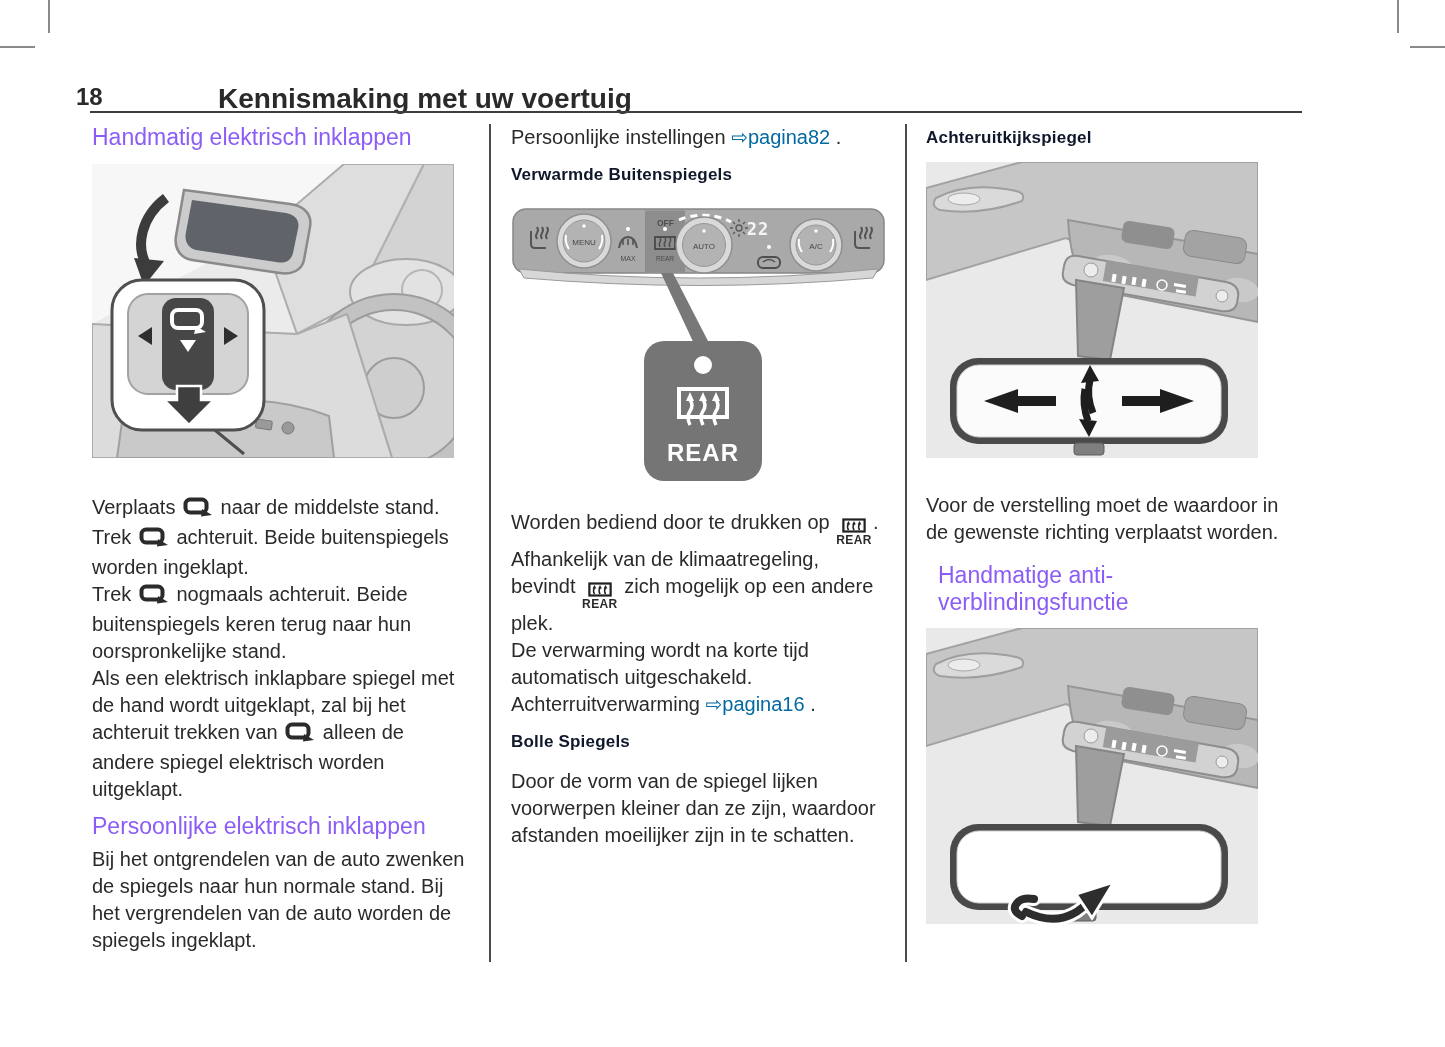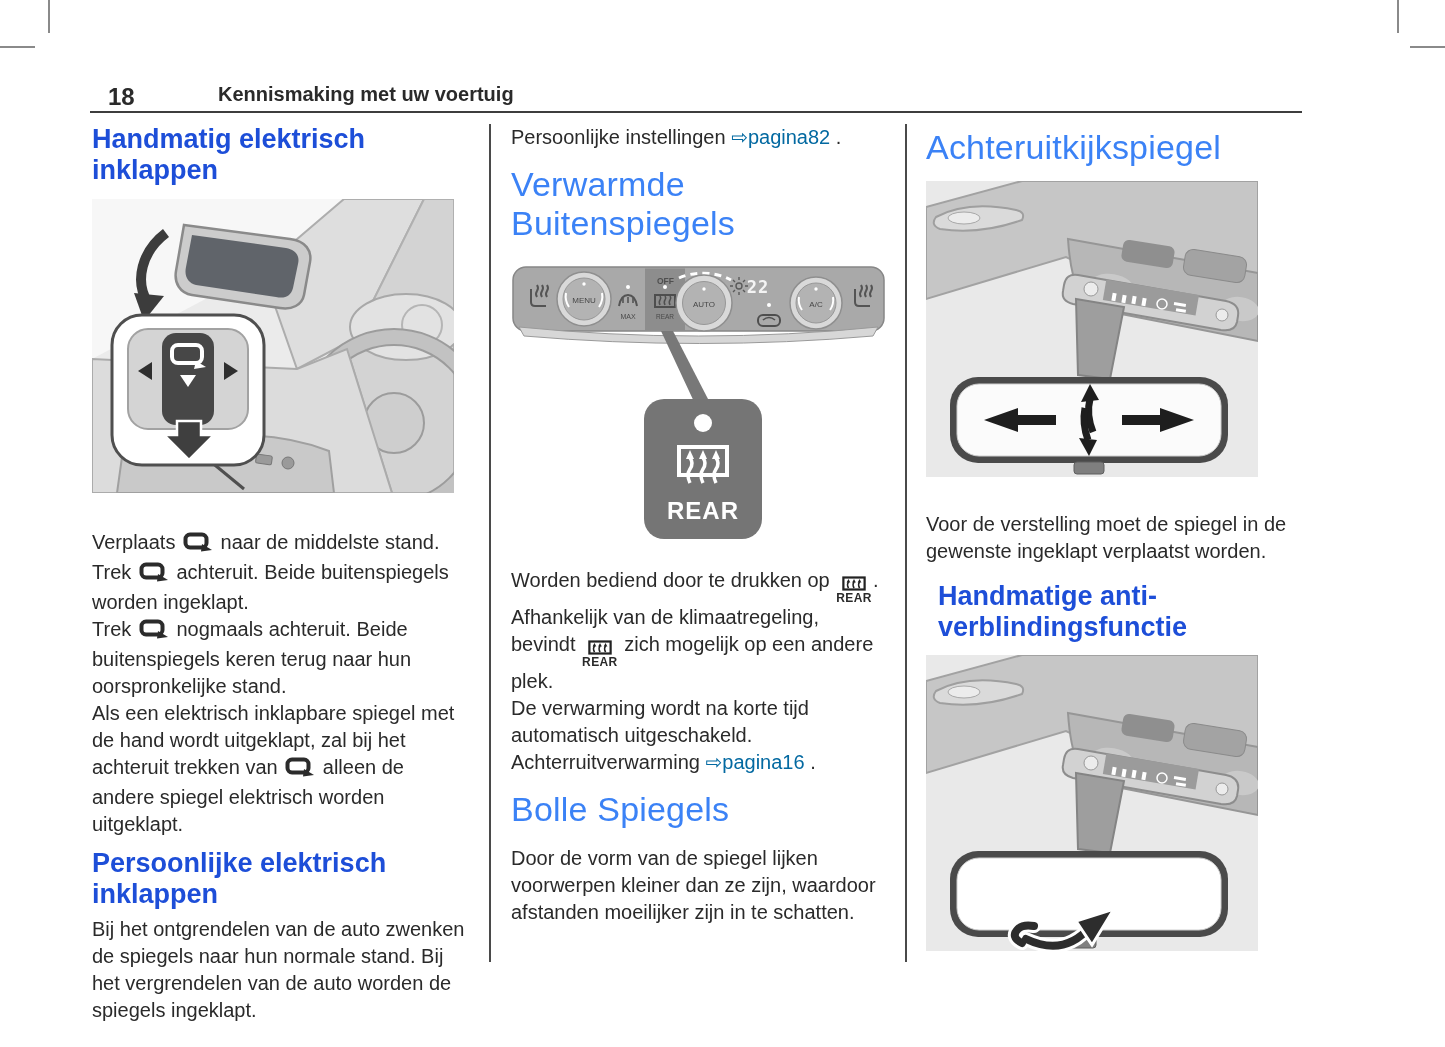--- a/index.html
+++ b/index.html
@@ -1,28 +1,28 @@
 <!DOCTYPE html>
 <html><head>
 <meta charset="utf-8">
 <style>
   *{margin:0;padding:0;box-sizing:border-box}
   html,body{width:1445px;height:1047px}
   body{position:relative;background:#ffffff;font-family:"Liberation Sans",sans-serif;color:#2a2a2a;overflow:hidden}
   .cropmark{position:absolute;background:#8a8a8a}
-  .hdr-num{position:absolute;left:108px;top:83px;font-size:24px;font-weight:bold}
-  .hdr-title{position:absolute;left:218px;top:83px;font-size:20px;font-weight:bold}
+  .hdr-num{position:absolute;left:76px;top:83px;font-size:24px;font-weight:bold}
+  .hdr-title{position:absolute;left:218px;top:83px;font-size:28px;font-weight:bold}
   .hdr-rule{position:absolute;left:90px;top:111px;width:1212px;height:2px;background:#3d3d3d}
   .divider{position:absolute;top:124px;width:2px;height:838px;background:#4a4a4a}
   .col{position:absolute;top:124px}
   #col1{left:92px;width:374px}
   #col2{left:511px;width:374px}
   #col3{left:926px;width:374px}
-  h1.sec{font-size:34px;font-weight:normal;color:#3b82f6;margin:14px 0 16px;letter-spacing:.2px}
-  h2.sec{font-size:27px;font-weight:bold;color:#1d4ed8;margin:0 0 13px}
+  h1.sec{font-size:17px;font-weight:bold;color:#0f172a;margin:14px 0 16px;letter-spacing:.2px}
+  h2.sec{font-size:23px;font-weight:normal;color:#8b5cf6;margin:0 0 13px}
   #col3 h1.sec{margin:4px 0 14px}
   h2.mt{margin-top:10px;margin-bottom:6px}
   p.body{font-size:20px;line-height:27px;margin:0}
   .figure{position:relative}
   .fig1{width:362px;height:294px;margin:2px 0 36px}
   .fig2{width:375px;height:284px;margin:6px 0 24px}
   .fig3{width:332px;height:296px;margin:0 0 34px}
   .fig4{width:332px;height:296px;margin-top:12px}
   .mirico{display:inline-block;vertical-align:-3px;margin:0 2px}
   .rearstack{display:inline-flex;flex-direction:column;align-items:center;vertical-align:-4px;line-height:1;margin:0 1px}
@@ -289,21 +289,21 @@
         <polygon points="58,239 92,227 92,234 130,234 130,244 92,244 92,251"></polygon>
         <polygon points="268,239 234,227 234,234 196,234 196,244 234,244 234,251"></polygon>
         <path d="M167,251 q-7,-18 -3,-33" stroke="#1e1e1e" stroke-width="7" fill="none"></path>
         <polygon points="155,221 164,203 173,219"></polygon>
         <path d="M159,227 q-3,16 3,32" stroke="#1e1e1e" stroke-width="7" fill="none"></path>
         <polygon points="153,257 163,275 171,259"></polygon>
       </g>
     </svg>
   </div>
 
-  <p class="body">Voor de verstelling moet de spiegel in de gewenste ingeklapt verplaatst worden.</p>
+  <p class="body">Voor de verstelling moet de waardoor in de gewenste richting verplaatst worden.</p>
   <h2 class="sec" style="margin:16px 12px 12px">Handmatige anti-verblindingsfunctie</h2>
 
   <div class="figure fig4">
     <svg width="332" height="296" viewBox="0 0 332 296">
       <rect width="332" height="296" fill="#e9e9e9"></rect>
       <path d="M0,26 L96,0 H332 V104 L250,128 L140,76 L0,118 Z" fill="#c6c6c6" stroke="#a2a2a2" stroke-width="2"></path>
       <path d="M10,36 q32,-17 80,-7 q10,2 6,10 q-42,15 -82,9 q-10,-4 -4,-12 z" fill="#dadada" stroke="#9f9f9f" stroke-width="2"></path>
       <ellipse cx="38" cy="37" rx="16" ry="6" fill="#ececec" stroke="#a8a8a8"></ellipse>
       <path d="M142,58 L332,92 V160 L170,128 Q146,120 142,58 Z" fill="#b7b7b7" stroke="#969696" stroke-width="2"></path>
       <rect x="196" y="62" width="52" height="22" rx="6" fill="#8f8f8f" transform="rotate(9 222 73)"></rect>

